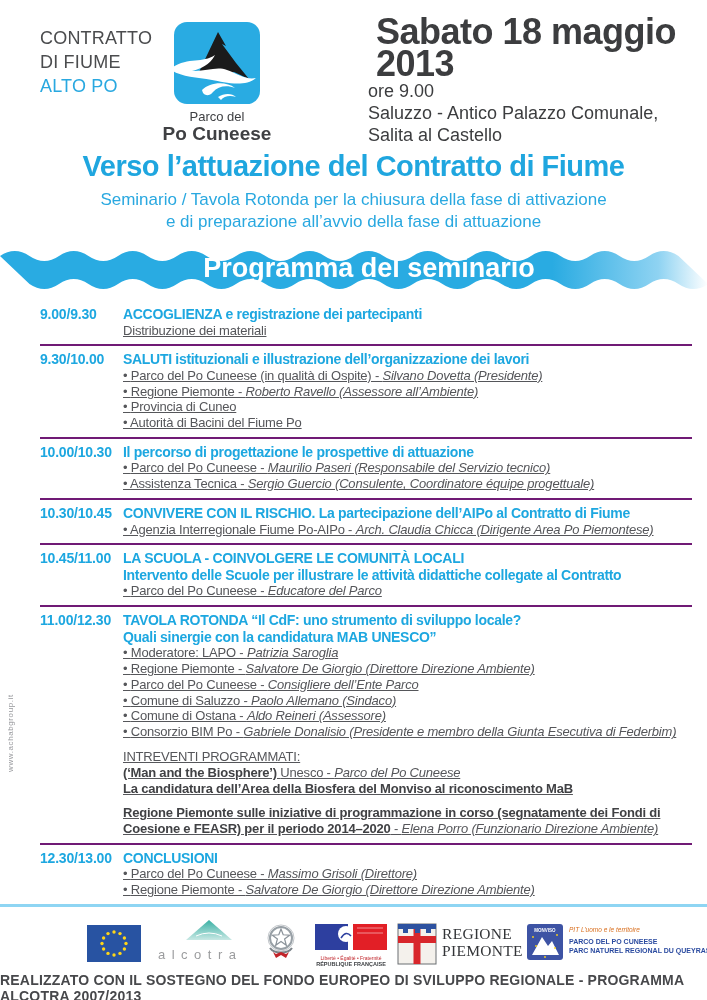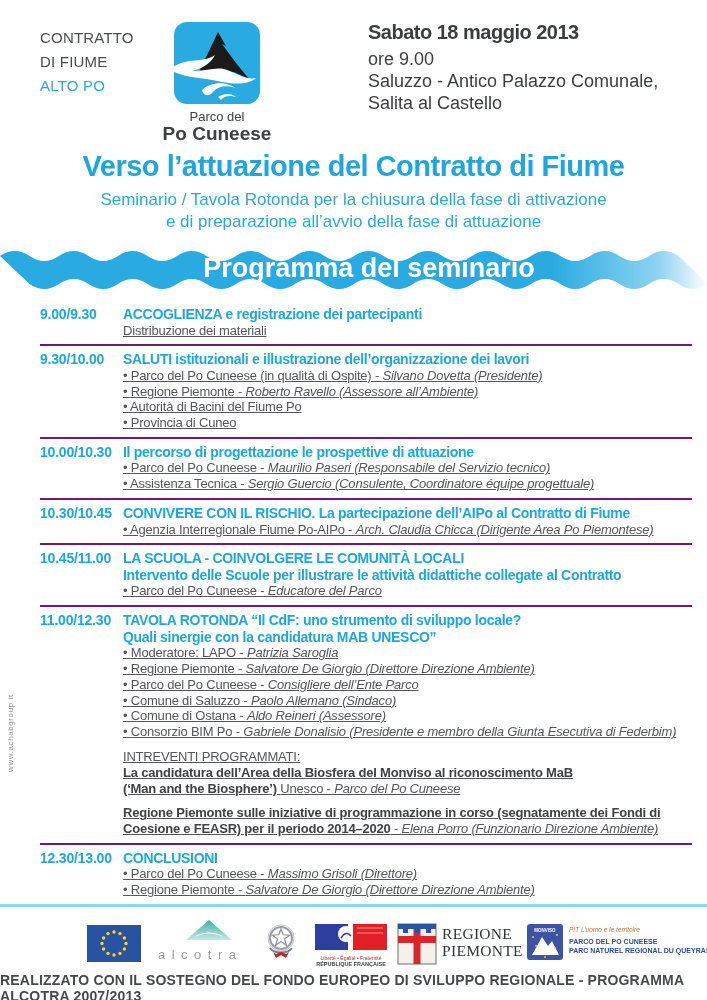--- a/index.html
+++ b/index.html
@@ -2,28 +2,28 @@
 <html><head>
 <meta charset="utf-8">
 <style>
   html,body { margin:0; padding:0; background:#ffffff; }
   .page {
     position:relative; width:707px; height:1000px; background:#ffffff;
     font-family:"Liberation Sans", sans-serif; color:#55565a; overflow:hidden;
   }
 
   
-  .logo-text { position:absolute; left:40px; top:26px; font-size:15px; line-height:24px; letter-spacing:0.2px; color:#4b4c4e; }
+  .logo-text { position:absolute; left:40px; top:26px; font-size:18px; line-height:24px; letter-spacing:0.2px; color:#4b4c4e; }
   .logo-text .l3 { color:#29a8e0; }
   .logo-mark { position:absolute; left:172px; top:22px; width:90px; height:86px; }
   .park-label { position:absolute; left:147px; top:110px; width:140px; text-align:center; color:#3f4043; }
   .park1 { font-size:13px; line-height:14px; }
   .park2 { font-size:19px; font-weight:bold; line-height:20px; }
   .event-info { position:absolute; left:368px; top:16px; color:#3c3d3f; }
-  .event-date { font-size:20px; font-weight:bold; letter-spacing:-0.5px; line-height:32px; }
+  .event-date { font-size:36px; font-weight:bold; letter-spacing:-0.5px; line-height:32px;margin-left:8px; }
   .event-sub { font-size:18px; line-height:22px; }
 
   
   .title { position:absolute; top:150px; left:0; width:707px; text-align:center;
            font-size:29px; font-weight:bold; letter-spacing:-0.5px; color:#1fa6df; }
   .subtitle { position:absolute; top:189px; left:0; width:707px; text-align:center;
               font-size:17px; line-height:21.5px; color:#29a8e0; }
 
   
   .band { position:absolute; top:246px; left:0; width:707px; height:48px; }
@@ -127,22 +127,22 @@
           <div class="pheading">ACCOGLIENZA e registrazione dei partecipanti</div>
           <div class="pline text"><span class="r-p">Distribuzione dei materiali</span></div>
         </div>
       </div>
       <div class="prow">
         <div class="ptime">9.30/10.00</div>
         <div class="pcontent">
           <div class="pheading">SALUTI istituzionali e illustrazione dell’organizzazione dei lavori</div>
           <div class="pline bullet"><span class="r-p">Parco del Po Cuneese (in qualità di Ospite) - </span><span class="r-i">Silvano Dovetta (Presidente)</span></div>
           <div class="pline bullet"><span class="r-p">Regione Piemonte - </span><span class="r-i">Roberto Ravello (Assessore all’Ambiente)</span></div>
+          <div class="pline bullet"><span class="r-p">Provincia di Cuneo</span></div>
           <div class="pline bullet"><span class="r-p">Autorità di Bacini del Fiume Po</span></div>
-          <div class="pline bullet"><span class="r-p">Provincia di Cuneo</span></div>
         </div>
       </div>
       <div class="prow">
         <div class="ptime">10.00/10.30</div>
         <div class="pcontent">
           <div class="pheading">Il percorso di progettazione le prospettive di attuazione</div>
           <div class="pline bullet"><span class="r-p">Parco del Po Cuneese - </span><span class="r-i">Maurilio Paseri (Responsabile del Servizio tecnico)</span></div>
           <div class="pline bullet"><span class="r-p">Assistenza Tecnica - </span><span class="r-i">Sergio Guercio (Consulente, Coordinatore équipe progettuale)</span></div>
         </div>
       </div>
@@ -166,22 +166,22 @@
         <div class="pcontent">
           <div class="pheading">TAVOLA ROTONDA “Il CdF: uno strumento di sviluppo locale?</div>
           <div class="pheading">Quali sinergie con la candidatura MAB UNESCO”</div>
           <div class="pline bullet"><span class="r-p">Moderatore: LAPO - </span><span class="r-i">Patrizia Saroglia</span></div>
           <div class="pline bullet"><span class="r-p">Regione Piemonte - </span><span class="r-i">Salvatore De Giorgio (Direttore Direzione Ambiente)</span></div>
           <div class="pline bullet"><span class="r-p">Parco del Po Cuneese - </span><span class="r-i">Consigliere dell’Ente Parco</span></div>
           <div class="pline bullet"><span class="r-p">Comune di Saluzzo - </span><span class="r-i">Paolo Allemano (Sindaco)</span></div>
           <div class="pline bullet"><span class="r-p">Comune di Ostana - </span><span class="r-i">Aldo Reineri (Assessore)</span></div>
           <div class="pline bullet"><span class="r-p">Consorzio BIM Po - </span><span class="r-i">Gabriele Donalisio (Presidente e membro della Giunta Esecutiva di Federbim)</span></div>
           <div class="pline para"><span class="r-p">INTREVENTI PROGRAMMATI:</span></div>
+          <div class="pline line"><span class="r-b">(‘Man and the Biosphere’) </span><span class="r-p">Unesco - </span><span class="r-i">Parco del Po Cuneese</span></div>
           <div class="pline line"><span class="r-b">La candidatura dell’Area della Biosfera del Monviso al riconoscimento MaB</span></div>
-          <div class="pline line"><span class="r-b">(‘Man and the Biosphere’) </span><span class="r-p">Unesco - </span><span class="r-i">Parco del Po Cuneese</span></div>
           <div class="pline para"><span class="r-b">Regione Piemonte sulle iniziative di programmazione in corso (segnatamente dei Fondi di</span></div>
           <div class="pline line"><span class="r-b">Coesione e FEASR) per il periodo 2014–2020</span><span class="r-p"> - </span><span class="r-i">Elena Porro (Funzionario Direzione Ambiente)</span></div>
         </div>
       </div>
       <div class="prow">
         <div class="ptime">12.30/13.00</div>
         <div class="pcontent">
           <div class="pheading">CONCLUSIONI</div>
           <div class="pline bullet"><span class="r-p">Parco del Po Cuneese - </span><span class="r-i">Massimo Grisoli (Direttore)</span></div>
           <div class="pline bullet"><span class="r-p">Regione Piemonte - </span><span class="r-i">Salvatore De Giorgio (Direttore Direzione Ambiente)</span></div>

